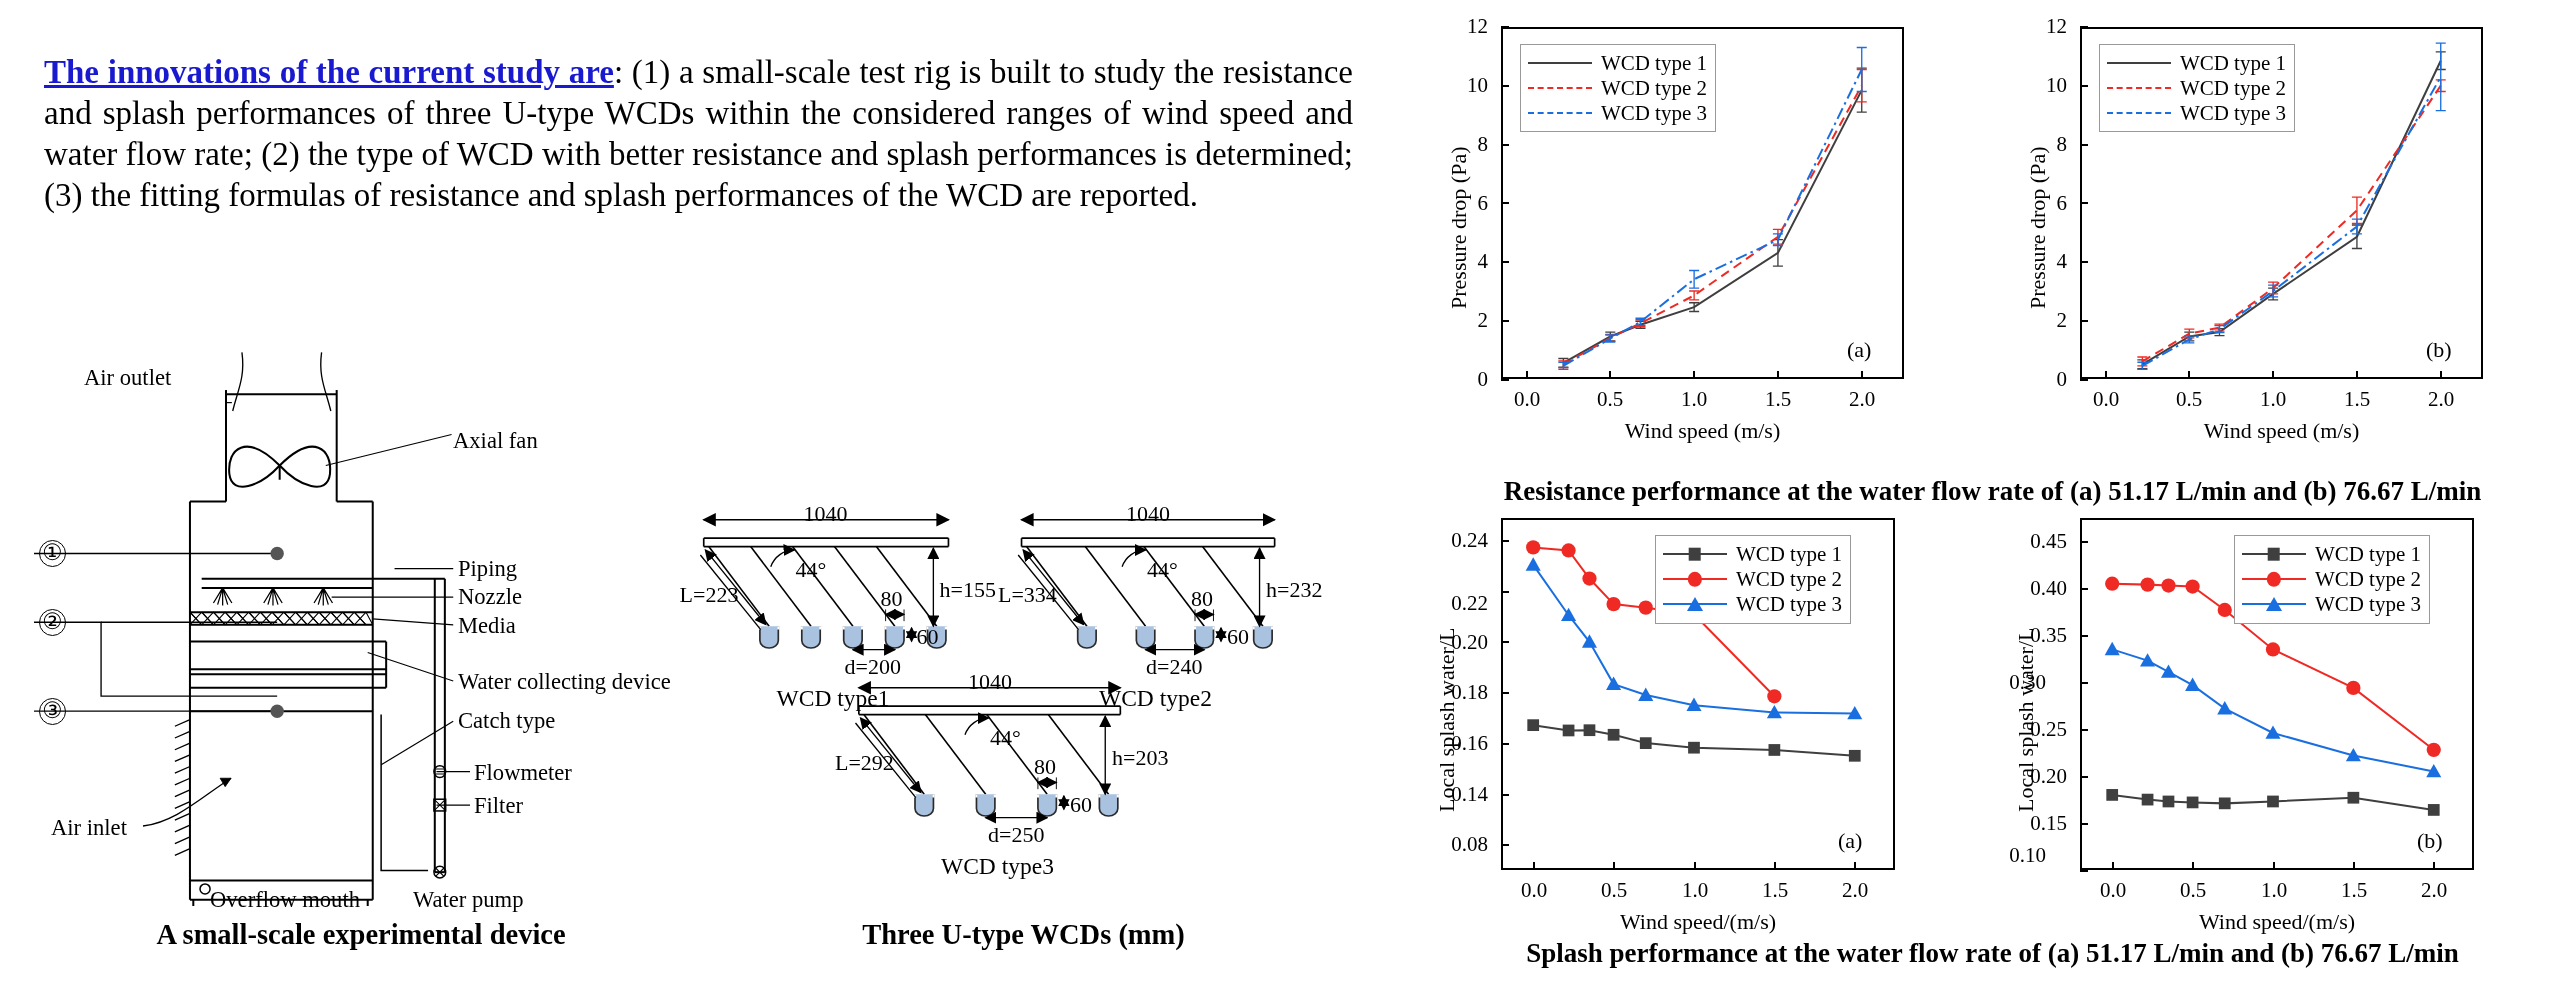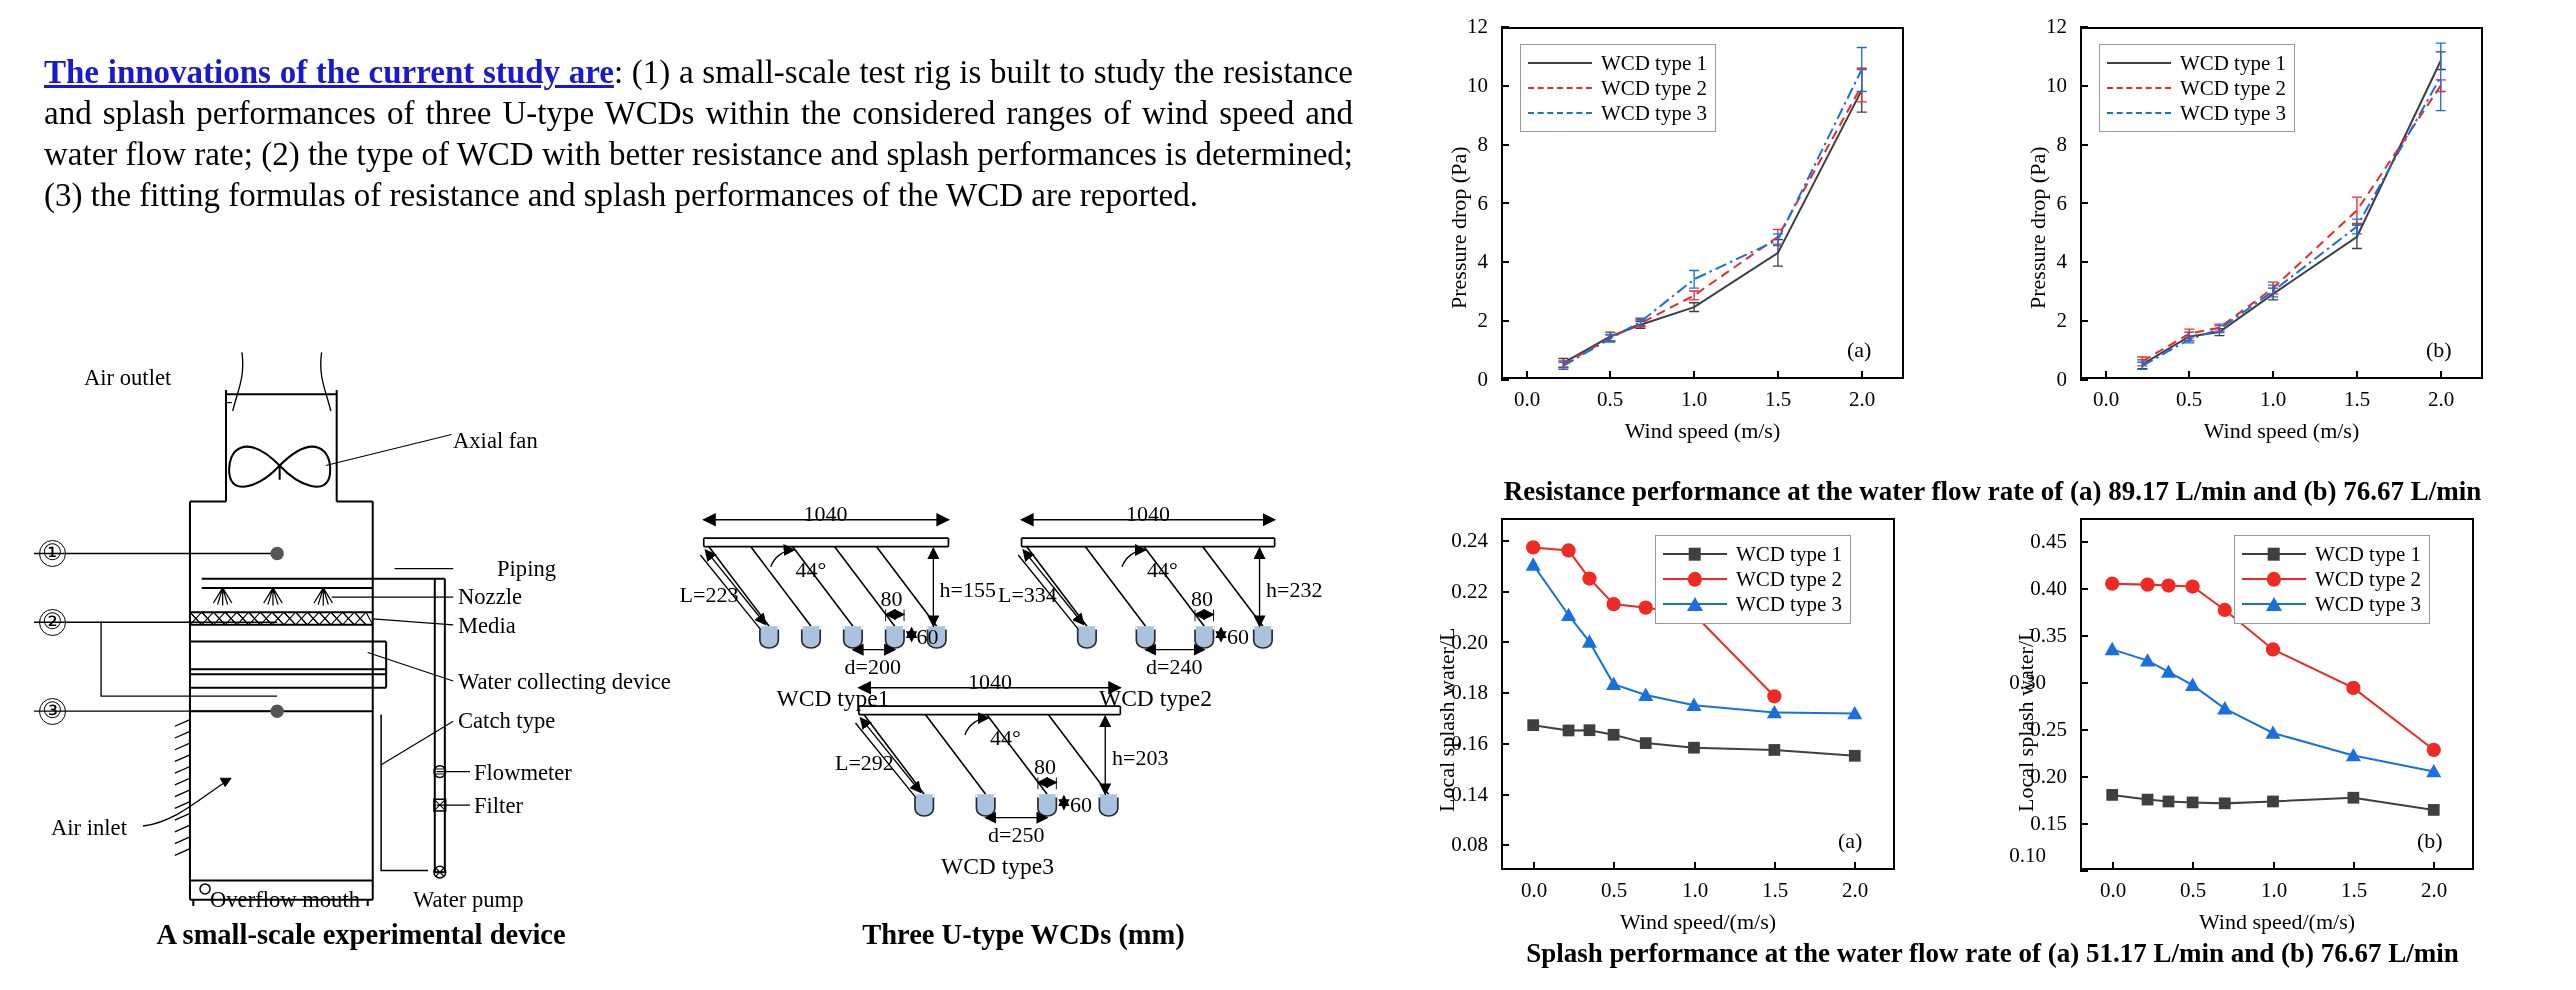--- a/index.html
+++ b/index.html
@@ -147,21 +147,21 @@
       <path d="M186,325 L200,310 M200,325 L214,310 M214,325 L228,310 M228,325 L242,310 M242,325 L256,310 M256,325 L270,310 M270,325 L284,310 M284,325 L298,310 M298,325 L312,310 M312,325 L326,310 M326,325 L340,310 M340,325 L354,310 M354,325 L368,310 M368,325 L382,310 M382,325 L396,310"></path>
     </g>
   </svg>
 
   <div class="circnum" style="left:5px;top:188px;">①</div>
   <div class="circnum" style="left:5px;top:257px;">②</div>
   <div class="circnum" style="left:5px;top:346px;">③</div>
 
   <div class="dev-label" style="left:50px;top:12.6px;">Air outlet</div>
   <div class="dev-label" style="left:419px;top:76px;">Axial fan</div>
-  <div class="dev-label" style="left:424px;top:204px;margin-left:39px;">Piping</div>
+  <div class="dev-label" style="left:424px;top:204px;">Piping</div>
   <div class="dev-label" style="left:424px;top:232px;">Nozzle</div>
   <div class="dev-label" style="left:424px;top:261px;">Media</div>
   <div class="dev-label" style="left:424px;top:317px;">Water collecting device</div>
   <div class="dev-label" style="left:424px;top:356px;">Catch type</div>
   <div class="dev-label" style="left:440px;top:408px;">Flowmeter</div>
   <div class="dev-label" style="left:440px;top:441px;">Filter</div>
   <div class="dev-label" style="left:17px;top:463px;">Air inlet</div>
   <div class="dev-label" style="left:176px;top:535px;">Overflow mouth</div>
   <div class="dev-label" style="left:379px;top:535px;">Water pump</div>
 </div>
@@ -439,21 +439,21 @@
       <div class="tick-label" style="left: 0px; top: 329px; width: 79px; text-align: right;">0.08</div>
       <div class="tickmark" style="left: 92px; top: 291px; width: 8.4px; height: 2.1px;"></div>
       <div class="tick-label" style="left: 0px; top: 279px; width: 79px; text-align: right;">0.14</div>
       <div class="tickmark" style="left: 92px; top: 240px; width: 8.4px; height: 2.1px;"></div>
       <div class="tick-label" style="left: 0px; top: 228px; width: 79px; text-align: right;">0.16</div>
       <div class="tickmark" style="left: 92px; top: 189px; width: 8.4px; height: 2.1px;"></div>
       <div class="tick-label" style="left: 0px; top: 177px; width: 79px; text-align: right;">0.18</div>
       <div class="tickmark" style="left: 92px; top: 138px; width: 8.4px; height: 2.1px;"></div>
       <div class="tick-label" style="left: 0px; top: 127px; width: 79px; text-align: right;">0.20</div>
       <div class="tickmark" style="left: 92px; top: 88px; width: 8.4px; height: 2.1px;"></div>
-      <div class="tick-label" style="left: 0px; top: 76px; width: 79px; text-align: right;">0.22</div>
+      <div class="tick-label" style="left: 0px; top: 88px; width: 79px; text-align: right;">0.22</div>
       <div class="tickmark" style="left: 92px; top: 37px; width: 8.4px; height: 2.1px;"></div>
       <div class="tick-label" style="left: 0px; top: 25px; width: 79px; text-align: right;">0.24</div>
       <div class="tickmark" style="left: 124px; top: 359px; width: 2.1px; height: 8.4px;"></div>
       <div class="tick-label" style="left: 98px; top: 375px; width: 54px; text-align: center;">0.0</div>
       <div class="tickmark" style="left: 204px; top: 359px; width: 2.1px; height: 8.4px;"></div>
       <div class="tick-label" style="left: 178px; top: 375px; width: 54px; text-align: center;">0.5</div>
       <div class="tickmark" style="left: 285px; top: 359px; width: 2.1px; height: 8.4px;"></div>
       <div class="tick-label" style="left: 259px; top: 375px; width: 54px; text-align: center;">1.0</div>
       <div class="tickmark" style="left: 365px; top: 359px; width: 2.1px; height: 8.4px;"></div>
       <div class="tick-label" style="left: 339px; top: 375px; width: 54px; text-align: center;">1.5</div>
@@ -593,15 +593,15 @@
           <span class="legend-key">
             <span class="lk-line" style="border-top:2.2px solid #1a6fe0;"></span>
             <span class="lk-mark tri" style="border-bottom-color: rgb(26, 111, 224);"></span>
           </span>
           <span class="legend-label">WCD type 3</span>
         </div>
       </div>
     </div>
   </div>
 
-<div class="abs caption" style="left:1418px;top:476px;width:1149px;font-size:27px;">Resistance performance  at the water flow rate of (a) 89.17 L/min and (b) 76.67 L/min</div>
+<div class="abs caption" style="left:1418px;top:476px;width:1149px;font-size:27px;">Resistance performance  at the water flow rate of (a) 51.17 L/min and (b) 76.67 L/min</div>
 <div class="abs caption" style="left:1418px;top:938px;width:1149px;font-size:27px;">Splash performance  at the water flow rate of (a) 51.17 L/min and (b) 76.67 L/min</div>
 
 
 </body></html>

